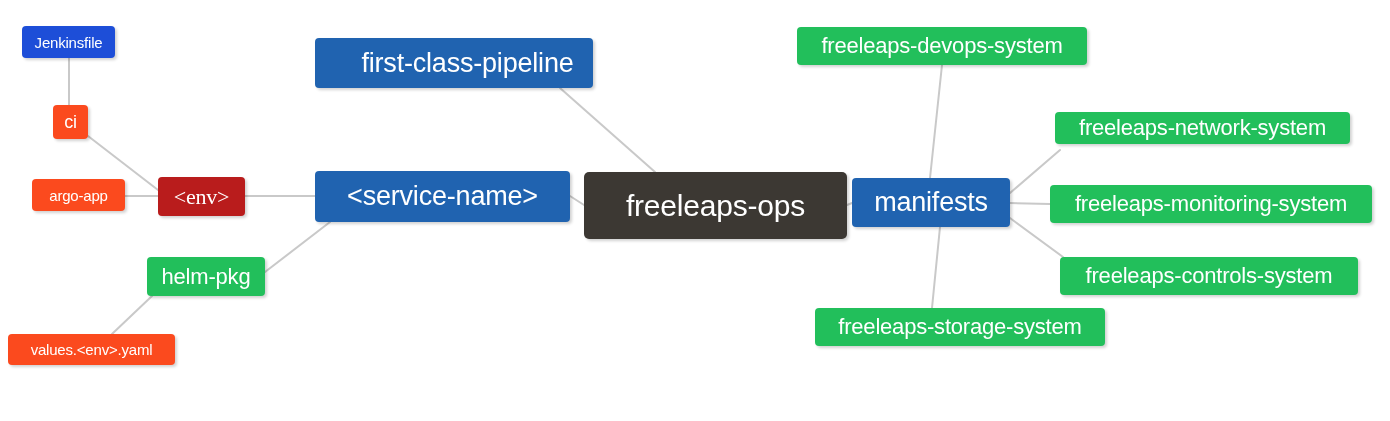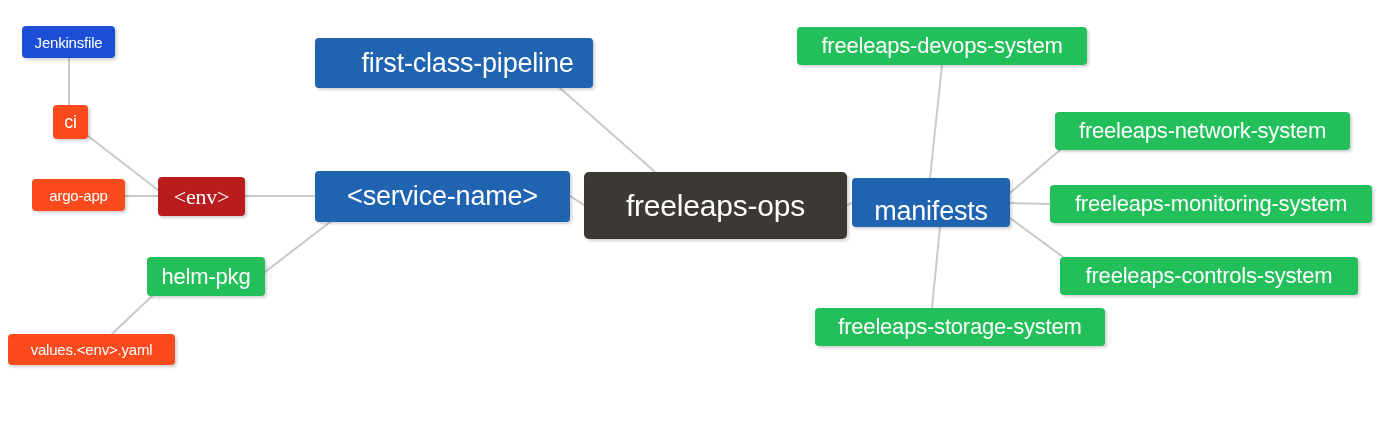--- a/index.html
+++ b/index.html
@@ -89,21 +89,21 @@
   <div id="node-layer">
       <div class="node lvl-root" style="left: 584px; top: 172px; width: 263px; height: 67px; background: rgb(60, 56, 51);">
         <span>freeleaps-ops</span>
       </div>
       <div class="node lvl-1" style="left: 315px; top: 171px; width: 255px; height: 51px; background: rgb(32, 99, 176);">
         <span>&lt;service-name&gt;</span>
       </div>
       <div class="node lvl-1" style="left: 315px; top: 38px; width: 278px; height: 50px; background: rgb(32, 99, 176); padding-left: 27px;">
         <span>first-class-pipeline</span>
       </div>
-      <div class="node lvl-1" style="left: 852px; top: 178px; width: 158px; height: 49px; background: rgb(32, 99, 176); align-items: flex-end;">
+      <div class="node lvl-1" style="left: 852px; top: 178px; width: 158px; height: 49px; background: rgb(32, 99, 176);">
         <span>manifests</span>
       </div>
       <div class="node lvl-2" style="left: 158px; top: 177px; width: 87px; height: 39px; background: #b91c1c; font-family: Liberation Serif, serif;">
         <span>&lt;env&gt;</span>
       </div>
       <div class="node lvl-2" style="left: 147px; top: 257px; width: 118px; height: 39px; background: rgb(34, 191, 91);">
         <span>helm-pkg</span>
       </div>
       <div class="node lvl-3" style="left: 53px; top: 105px; width: 35px; height: 34px; background: rgb(251, 74, 30);">
         <span>ci</span>
@@ -113,21 +113,21 @@
       </div>
       <div class="node lvl-3 small" style="left: 32px; top: 179px; width: 93px; height: 32px; background: rgb(251, 74, 30);">
         <span>argo-app</span>
       </div>
       <div class="node lvl-3 small" style="left: 8px; top: 334px; width: 167px; height: 31px; background: rgb(251, 74, 30);">
         <span>values.&lt;env&gt;.yaml</span>
       </div>
       <div class="node lvl-2" style="left: 797px; top: 27px; width: 290px; height: 38px; background: rgb(34, 191, 91);">
         <span>freeleaps-devops-system</span>
       </div>
-      <div class="node lvl-2" style="left: 1055px; top: 112px; width: 295px; height: 38px; background: rgb(34, 191, 91);">
+      <div class="node lvl-2" style="left: 1055px; top: 112px; width: 295px; height: 32px; background: rgb(34, 191, 91);">
         <span>freeleaps-network-system</span>
       </div>
       <div class="node lvl-2" style="left: 1050px; top: 185px; width: 322px; height: 38px; background: rgb(34, 191, 91);">
         <span>freeleaps-monitoring-system</span>
       </div>
       <div class="node lvl-2" style="left: 1060px; top: 257px; width: 298px; height: 38px; background: rgb(34, 191, 91);">
         <span>freeleaps-controls-system</span>
       </div>
       <div class="node lvl-2" style="left: 815px; top: 308px; width: 290px; height: 38px; background: rgb(34, 191, 91);">
         <span>freeleaps-storage-system</span>

